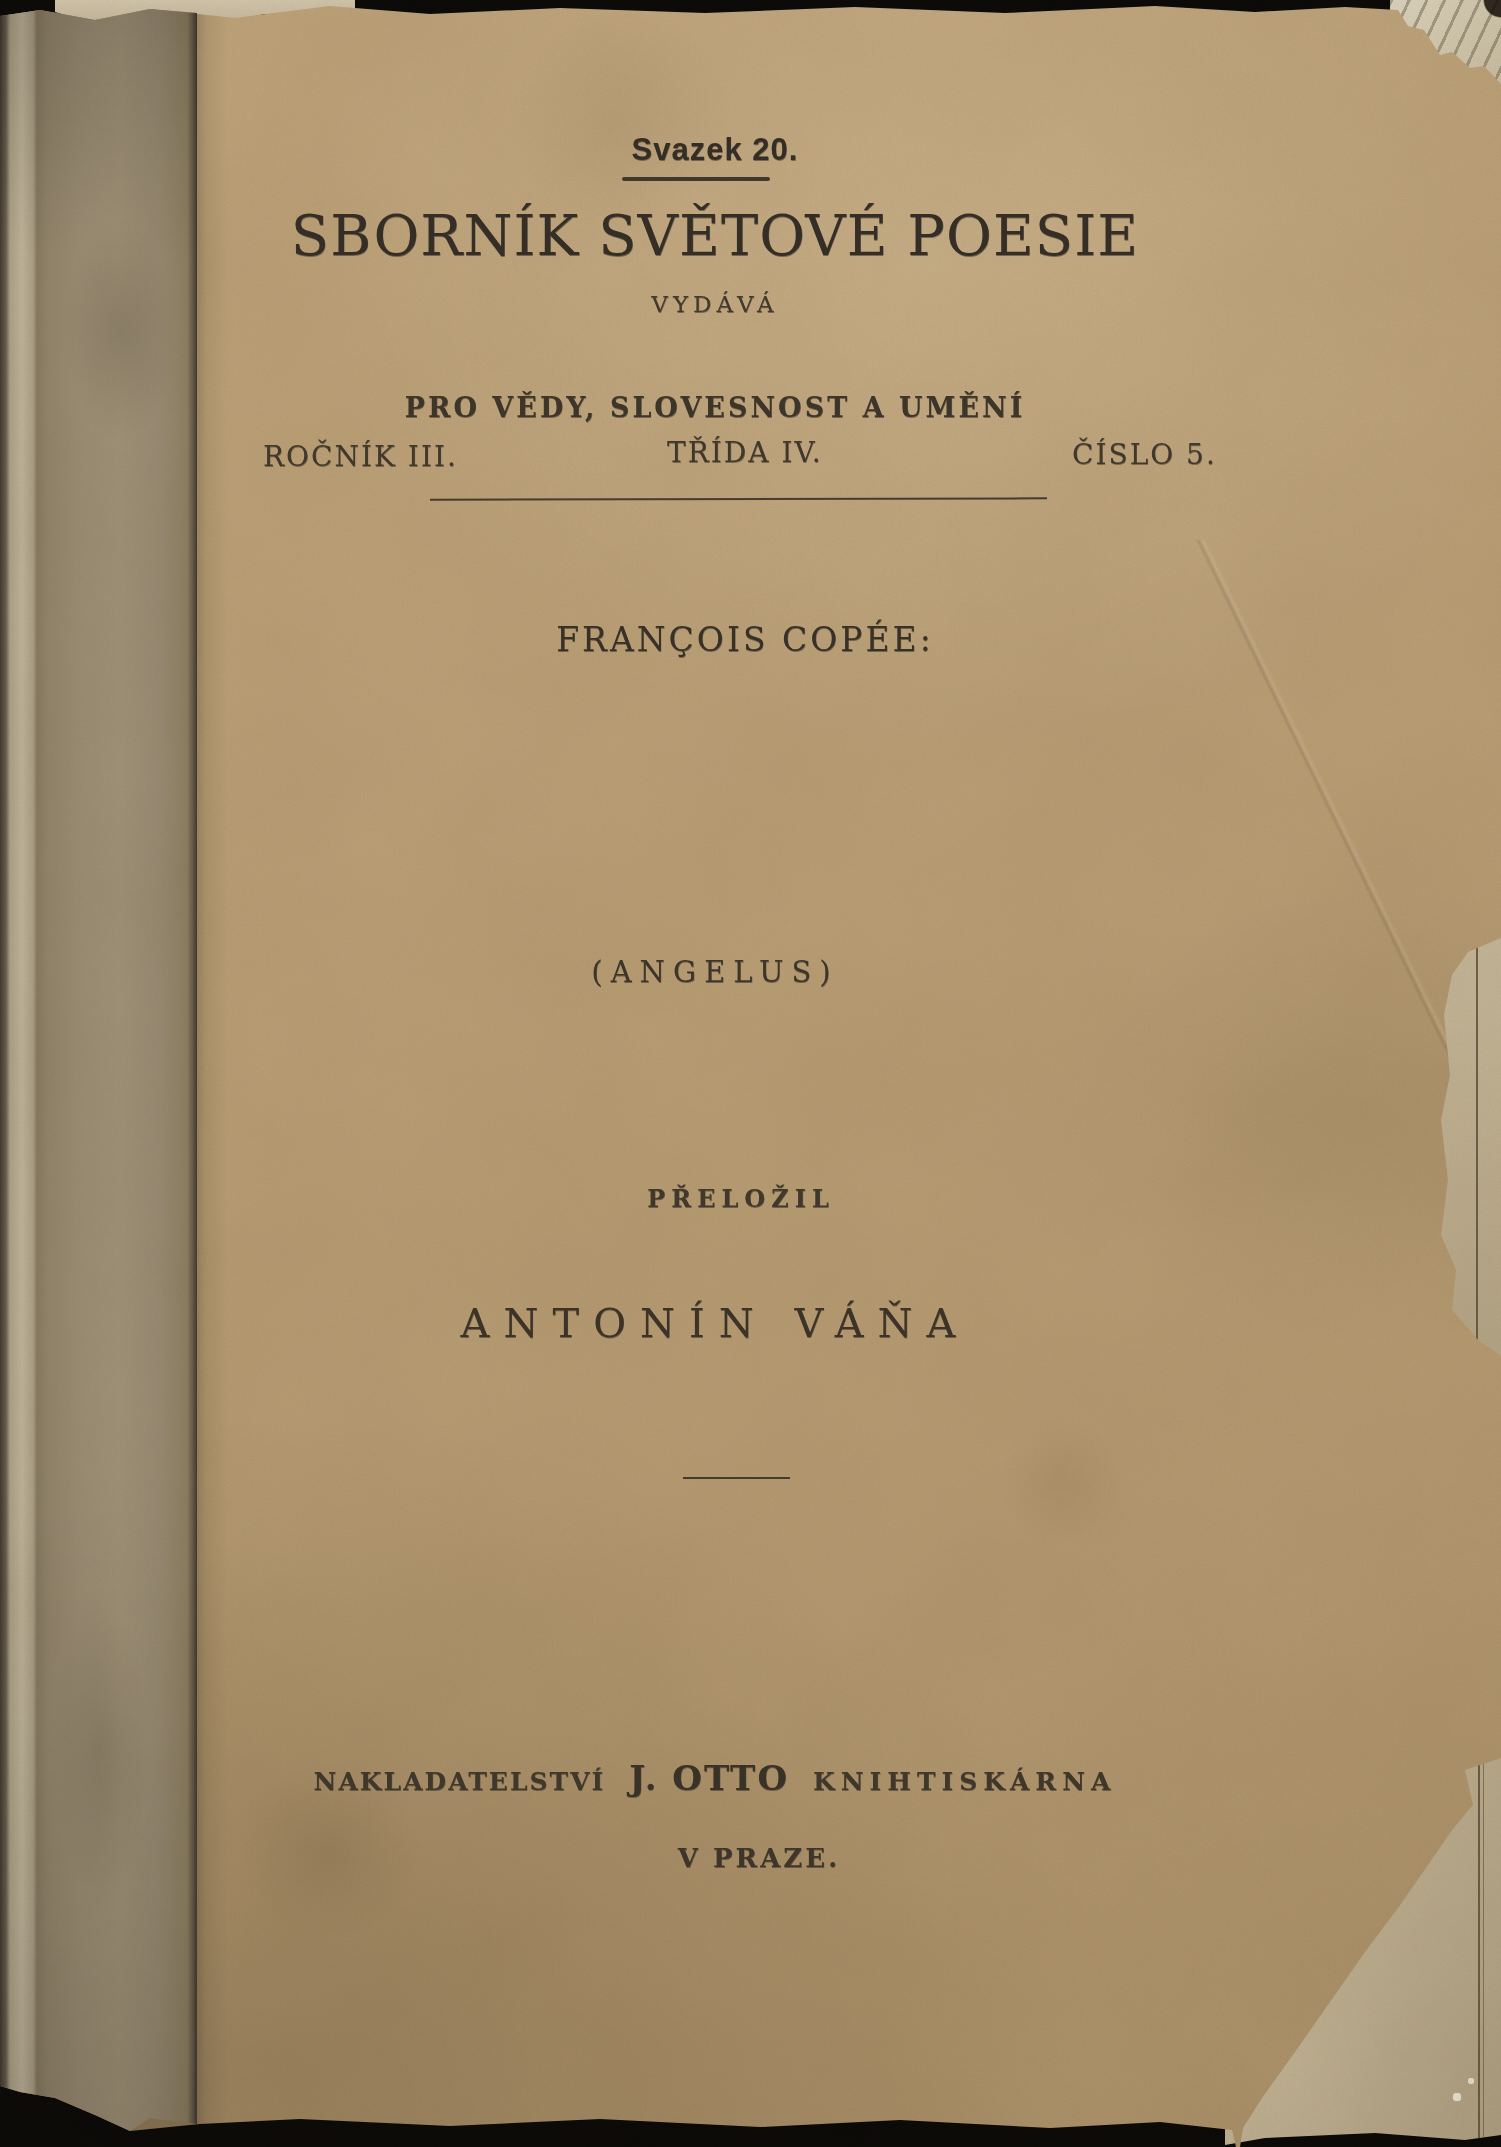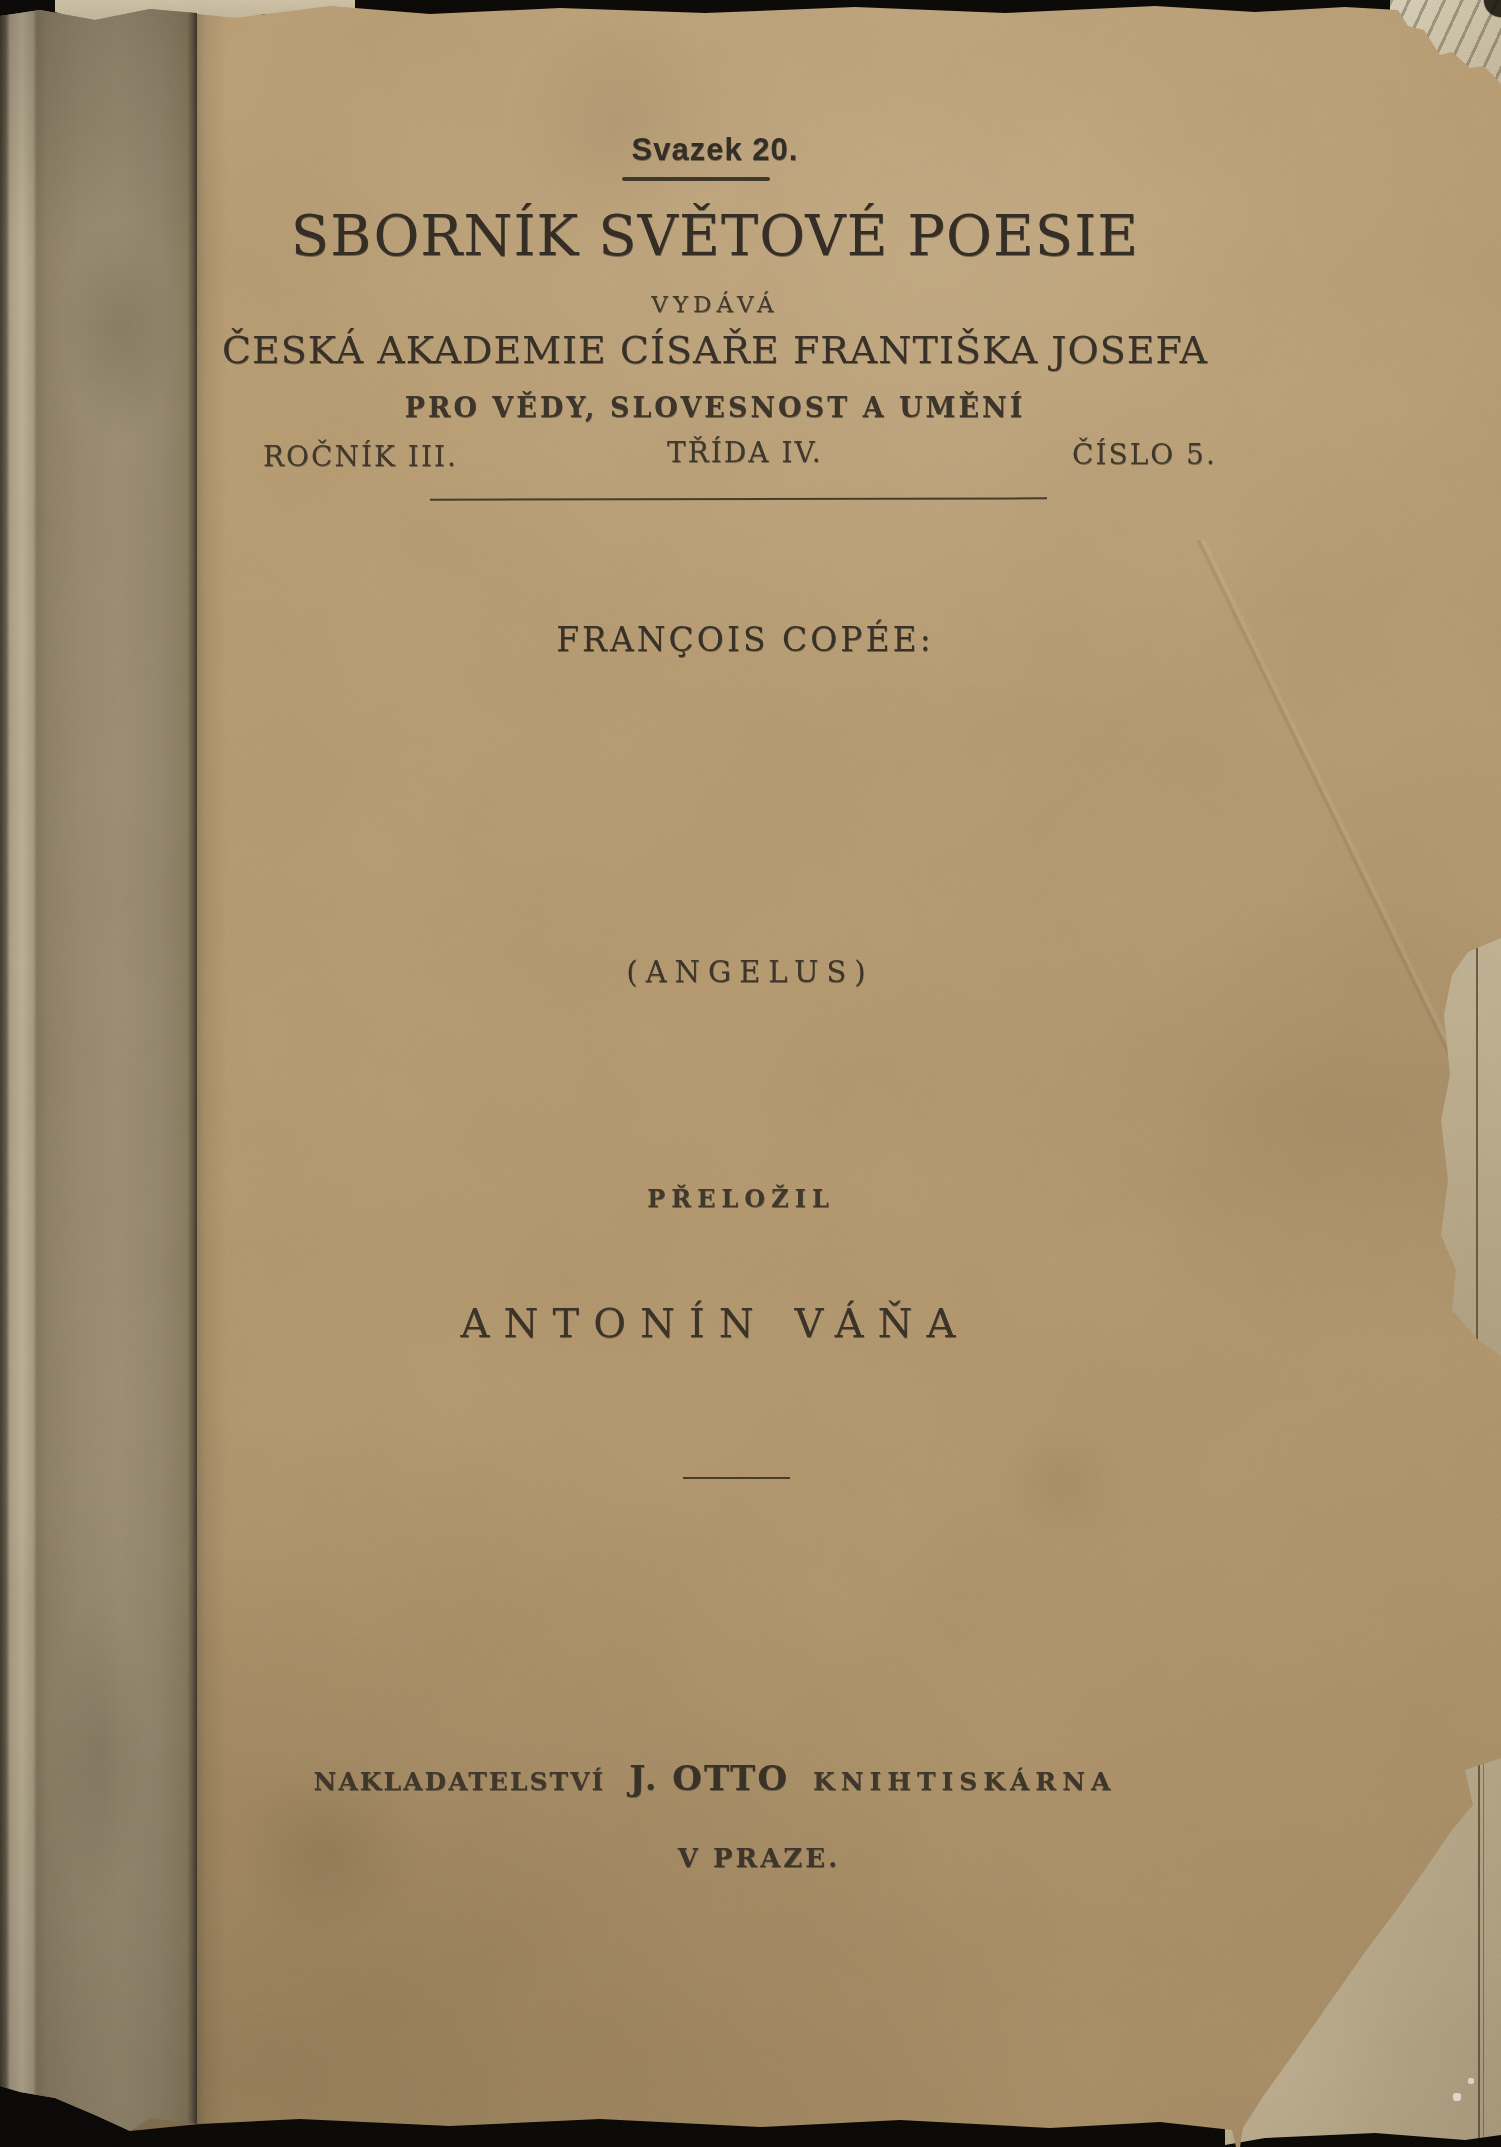--- a/index.html
+++ b/index.html
@@ -78,21 +78,21 @@
   .pro-vedy{top:392px;font-size:27px;font-weight:bold;letter-spacing:3px;color:#423a2e;}
   .vol-item{position:absolute;font-size:28px;letter-spacing:2px;color:#453d30;
             text-shadow:.4px .5px .6px rgba(62,54,42,.5);white-space:nowrap;}
   .rocnik{left:263px;top:440px;}
   .trida{left:667px;top:436px;}
   .cislo{left:1072px;top:438px;}
   .rule-row{left:430px;top:498px;width:617px;height:2px;background:#4a4134;transform:rotate(-.12deg);}
   .author{top:620px;font-size:33px;letter-spacing:3px;color:#3c352b;padding-left:30px;}
   .book-title{top:765px;font-size:92px;letter-spacing:18px;word-spacing:12px;
               color:#c64a31;text-shadow:.6px .7px 1px rgba(165,52,30,.55);}
-  .subtitle{top:955px;font-size:29px;letter-spacing:8px;color:#42востока3a2e;color:#423a2e;margin-left:35px;}
+  .subtitle{top:955px;font-size:29px;letter-spacing:8px;color:#42востока3a2e;color:#423a2e;}
   .prelozil{top:1184px;font-size:24px;font-weight:bold;letter-spacing:6px;color:#453d30;padding-left:26px;}
   .translator{top:1300px;font-size:40px;letter-spacing:14px;color:#40382c;}
   .rule-short{left:683px;top:1477px;width:107px;height:2px;background:#4a4134;}
   .imprint{top:1758px;display:flex;justify-content:center;align-items:baseline;}
   .imprint .lbl{font-size:25px;font-weight:bold;letter-spacing:2px;color:#443c2f;}
   .imprint .house{font-size:34px;font-weight:bold;letter-spacing:2px;margin:0 24px;color:#3d362b;}
   .imprint .printer{font-size:25px;font-weight:bold;letter-spacing:6px;color:#443c2f;}
   .place{top:1843px;font-size:26px;font-weight:bold;letter-spacing:3px;color:#423a2e;padding-left:44px;}
 
   
@@ -109,21 +109,20 @@
   <div class="tear-patch tear-br"></div>
 
   <div class="cover">
     <div class="crease-right"></div>
 
     <div class="line svazek">Svazek 20.</div>
     <div class="rule rule-svazek"></div>
 
     <div class="line series-title">SBORNÍK SVĚTOVÉ POESIE</div>
     <div class="line vydava">VYDÁVÁ</div>
-    <div class="line akademie">ČESKÁ AKADEMIE CÍSAŘE FRANTIŠKA JOSEFA</div>
     <div class="line pro-vedy">PRO VĚDY, SLOVESNOST A UMĚNÍ</div>
 
     <div class="vol-item rocnik">ROČNÍK III.</div>
     <div class="vol-item trida">TŘÍDA IV.</div>
     <div class="vol-item cislo">ČÍSLO 5.</div>
     <div class="rule rule-row"></div>
 
     <div class="line author">FRANÇOIS COPÉE:</div>
     <div class="line subtitle">(ANGELUS)</div>
 

